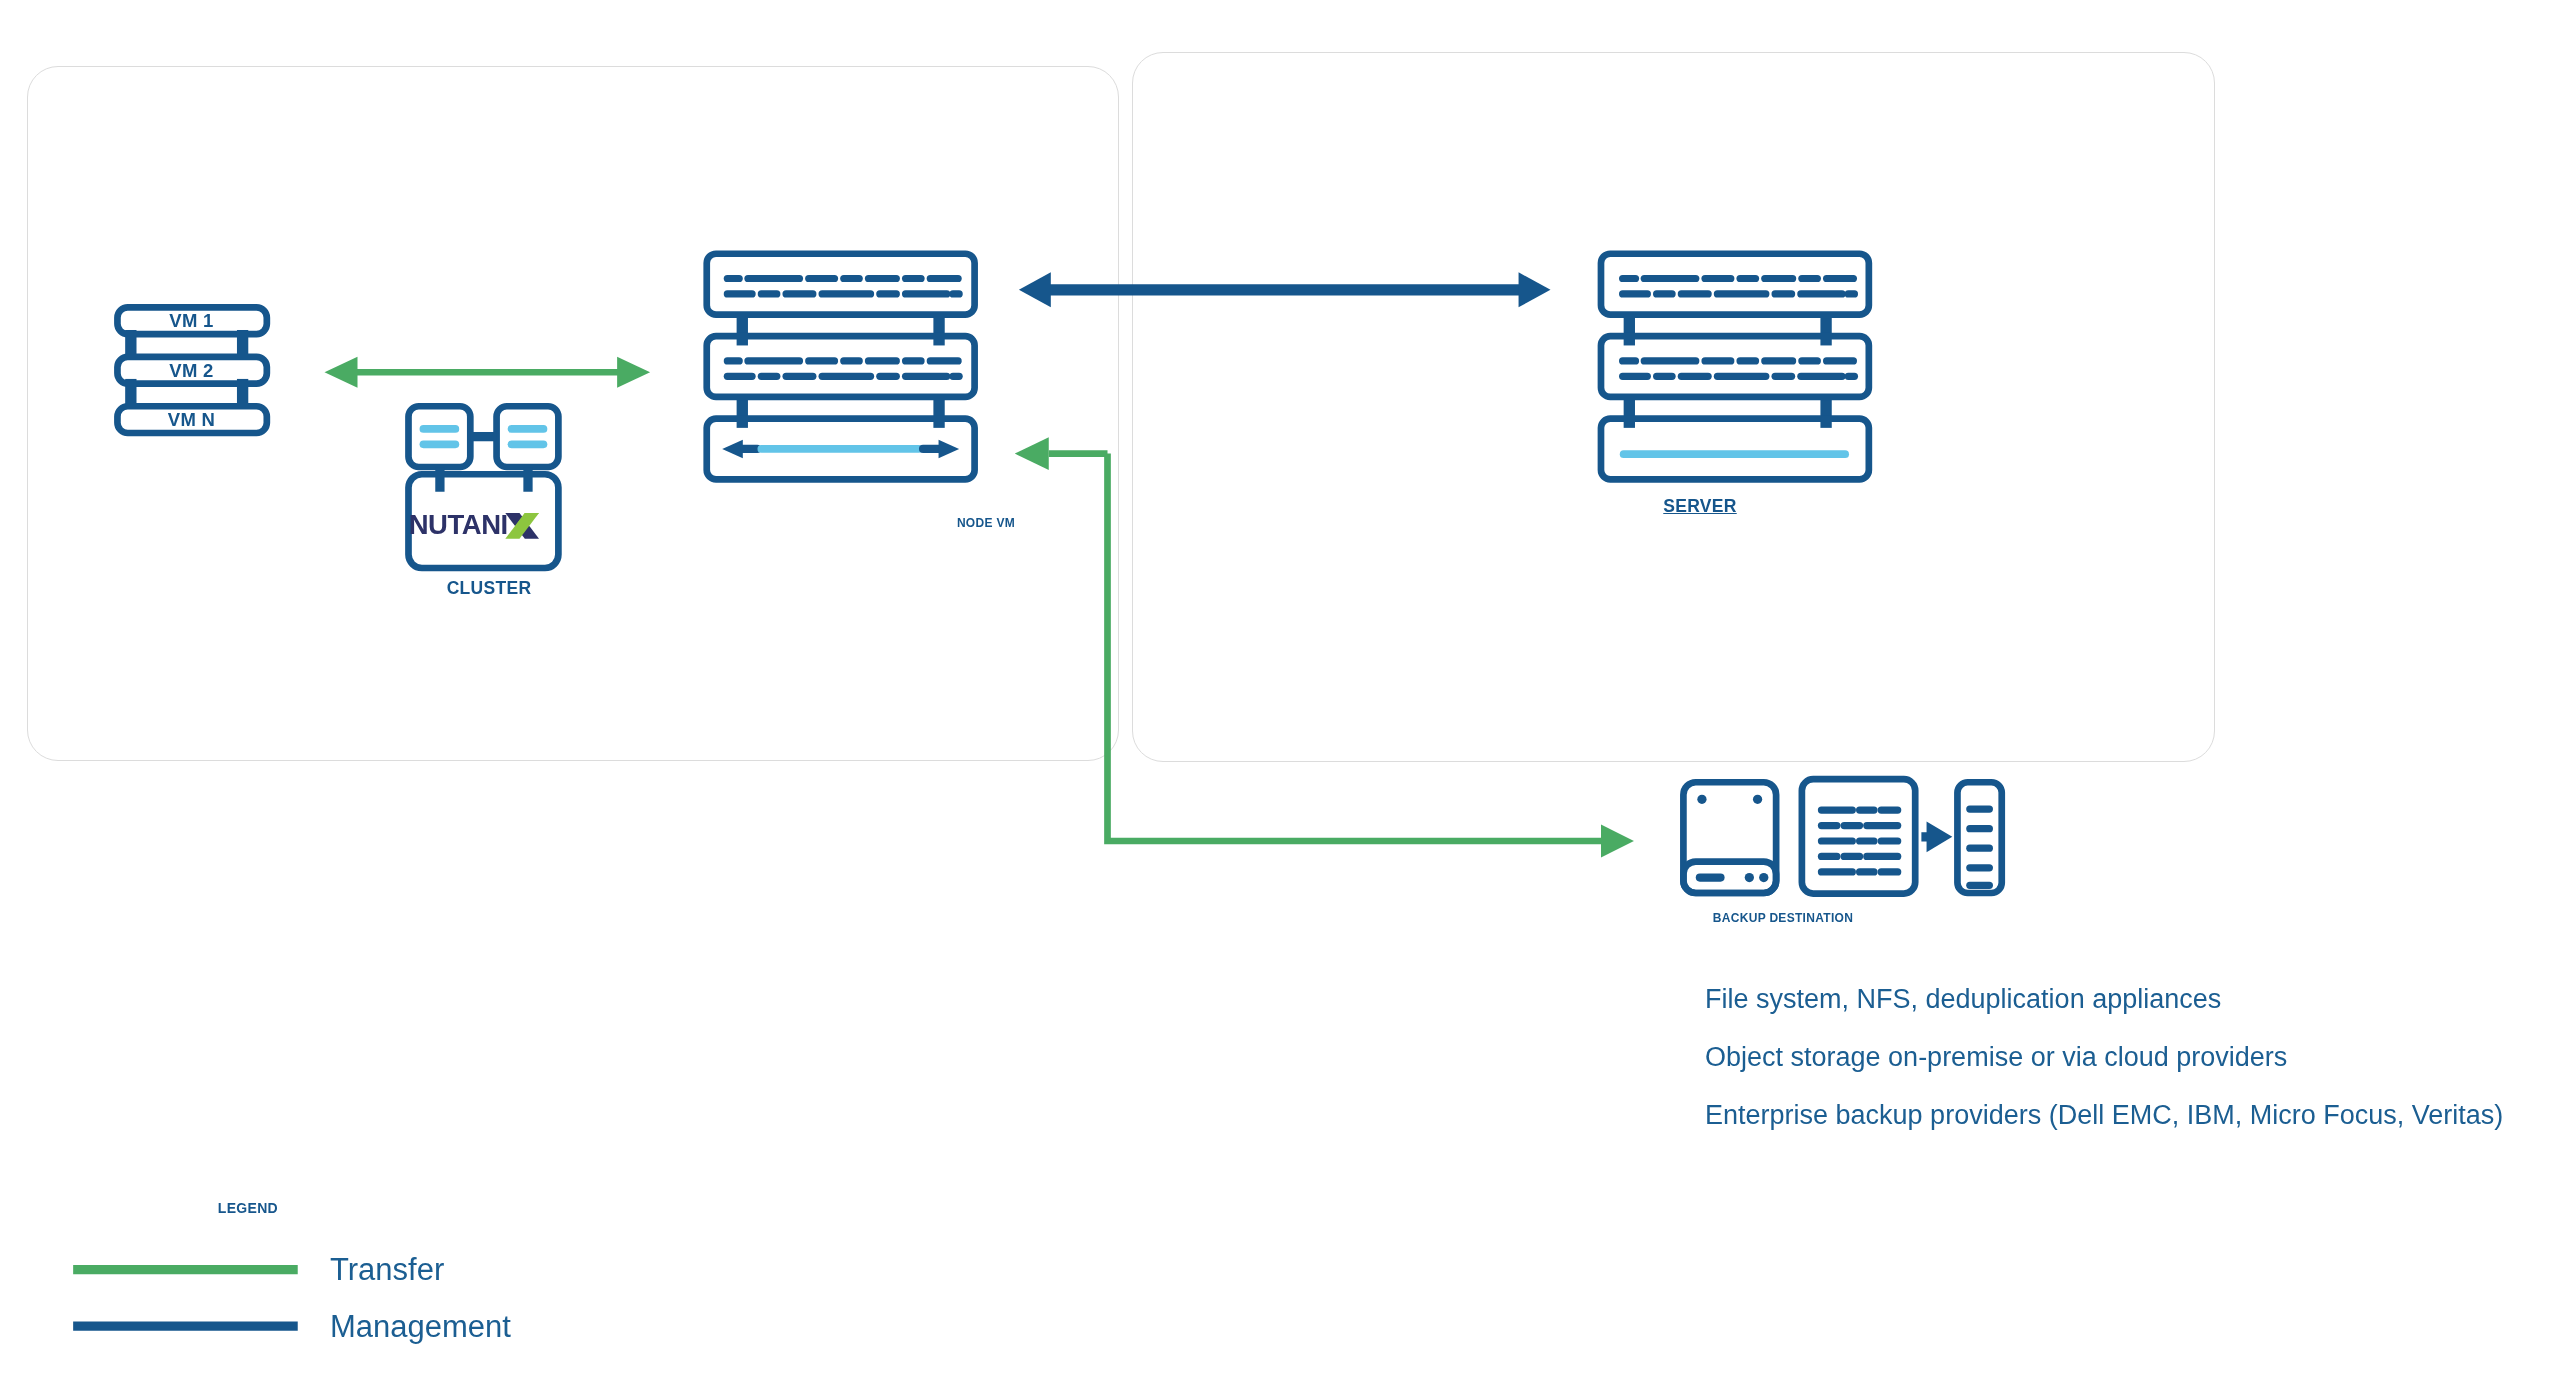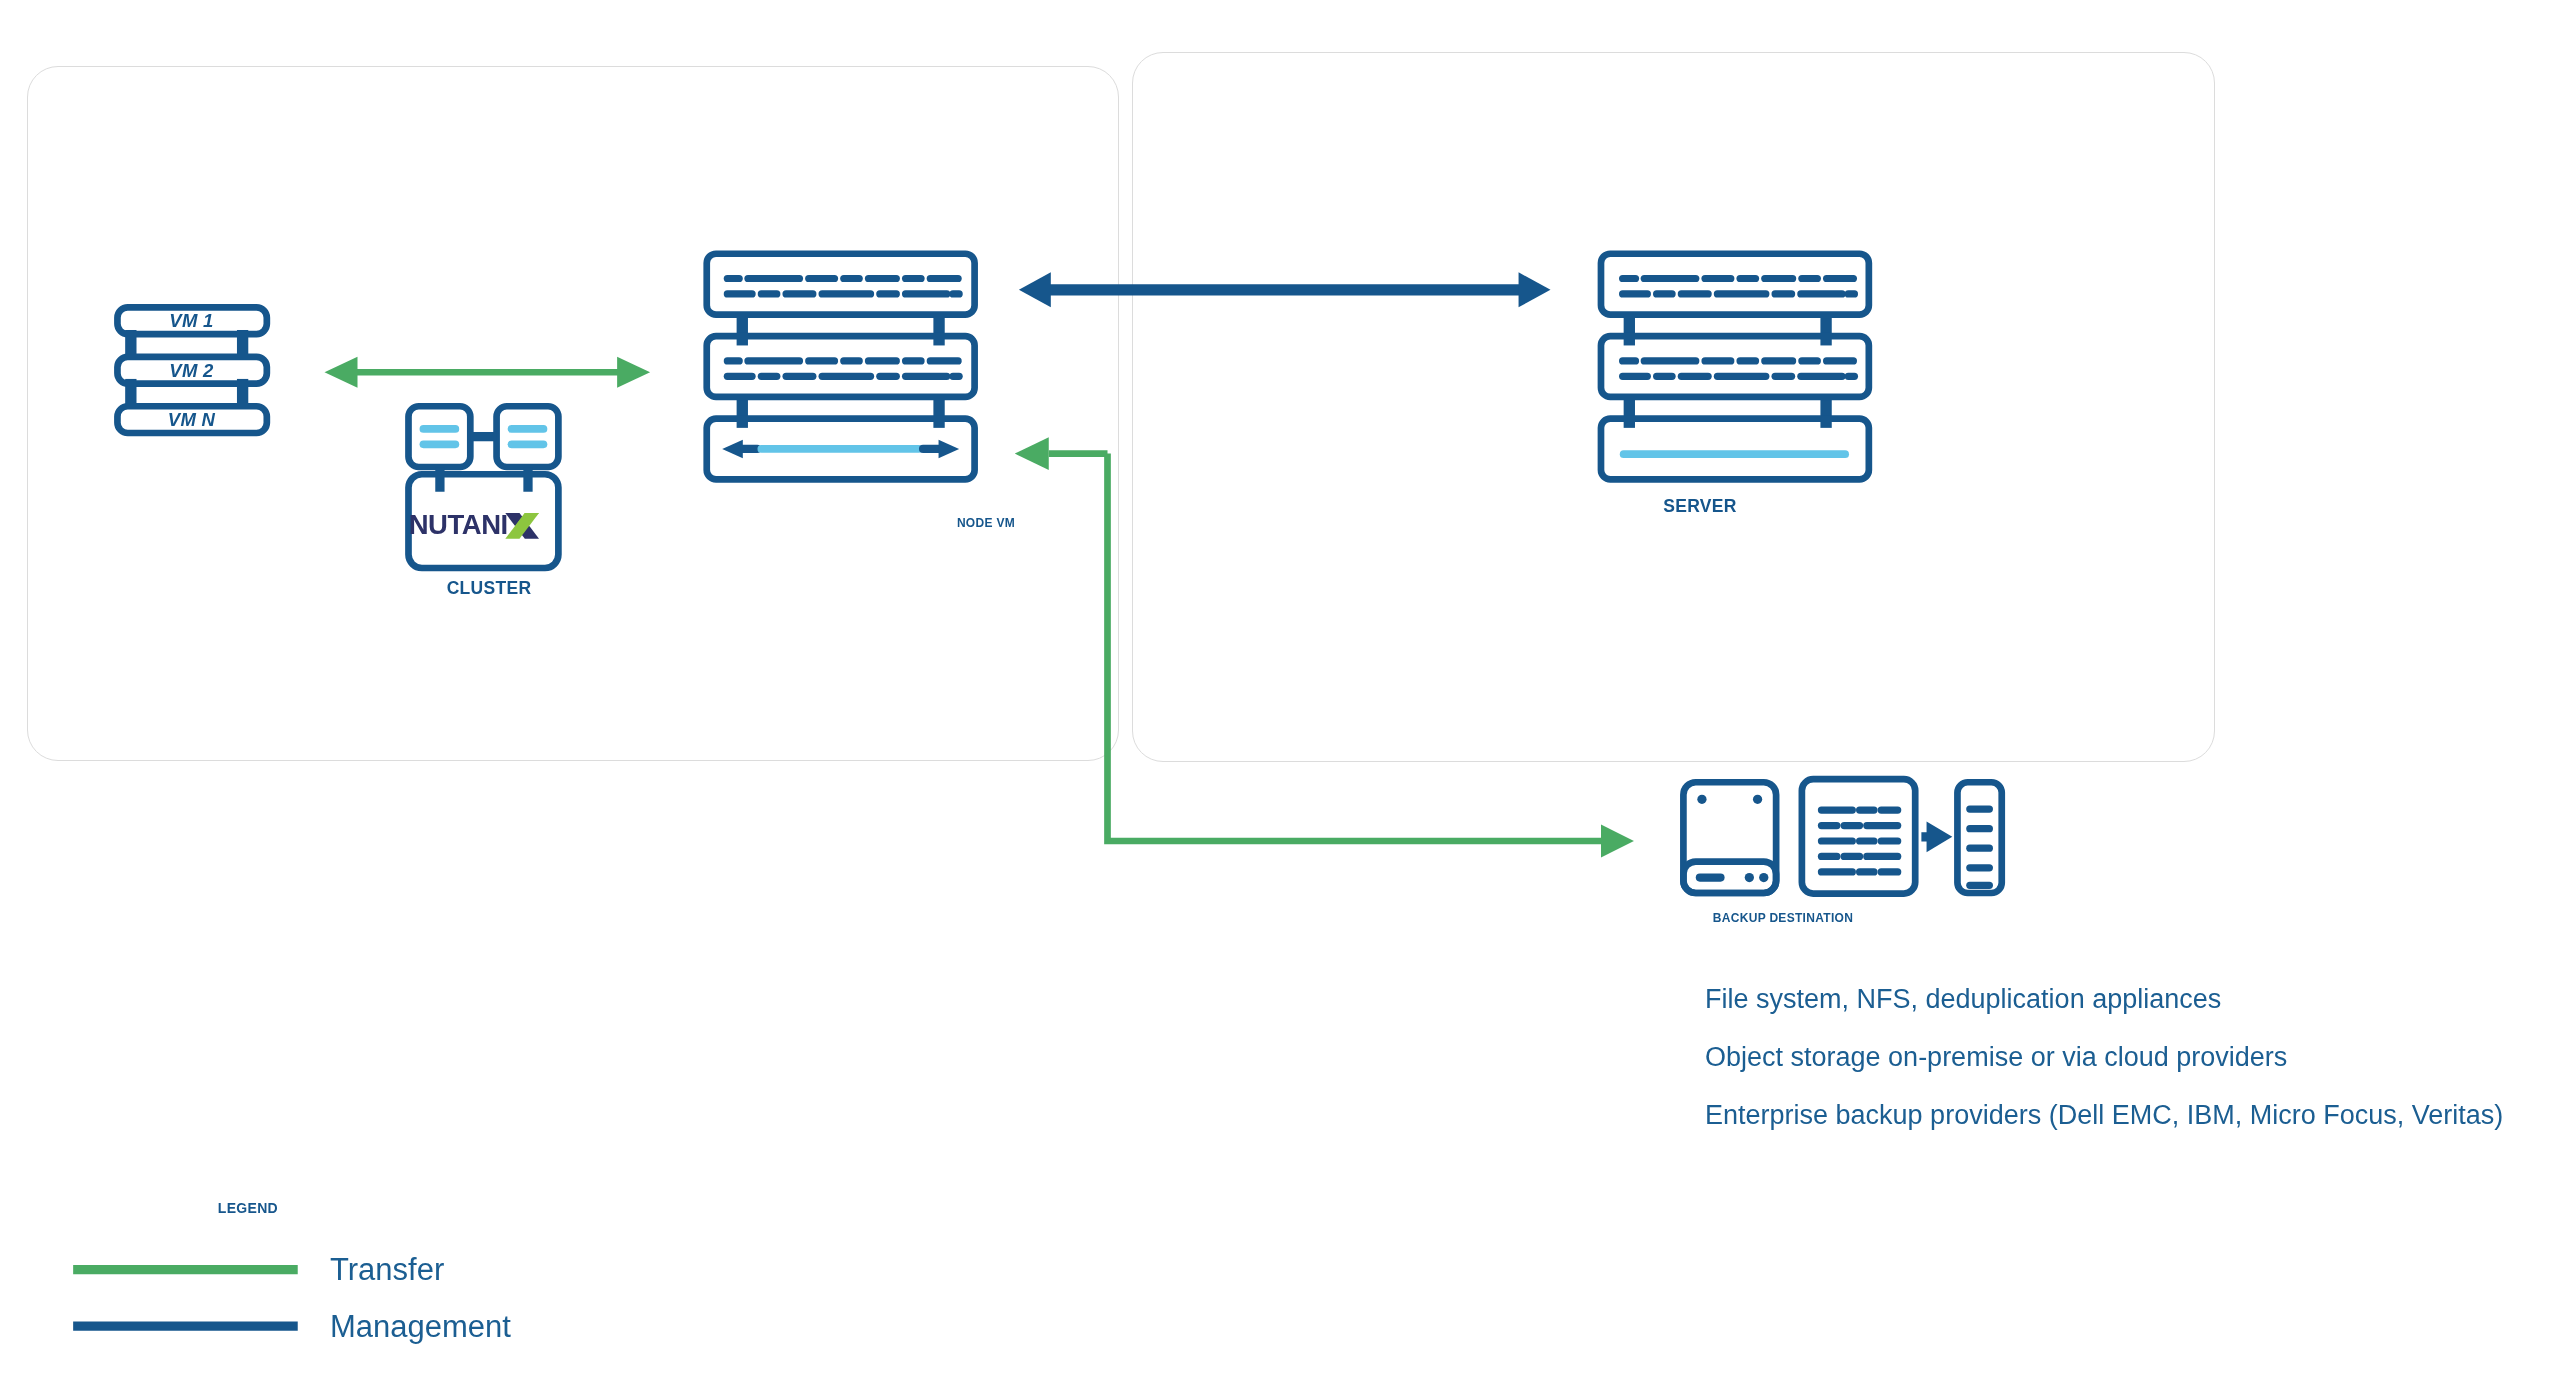--- a/index.html
+++ b/index.html
@@ -15,29 +15,28 @@
   }
   #panel-left{left:27px;top:66px;width:1090px;height:693px;}
   #panel-right{left:1132px;top:52px;width:1081px;height:708px;}
 
   .caption{
     position:absolute;color:#16568c;font-weight:bold;letter-spacing:0.3px;
     white-space:nowrap;text-align:center;
   }
   #cap-cluster{left:350px;top:578px;width:278px;font-size:17.5px;}
   #cap-nodevm{left:665px;top:516px;width:350px;font-size:12px;text-align:right;}
-  #cap-server{left:1525px;top:496px;width:350px;font-size:17.5px;}
+  #cap-server{left:1525px;top:496px;width:350px;font-size:17.5px;text-decoration:underline;}
   #cap-backup{left:1577px;top:911px;width:412px;font-size:12px;}
   #cap-legend{left:72px;top:1200px;width:206px;font-size:14px;text-align:right;}
 
   .vmlabel{
     position:absolute;color:#16568c;font-weight:bold;font-size:18.5px;
     width:100%;text-align:center;top:50%;transform:translateY(-50%);
     letter-spacing:0.3px;
-    font-style:italic;
   }
 
   .bodytext{
     position:absolute;color:#1b5e92;font-size:27px;white-space:nowrap;
     font-family:"Liberation Sans", sans-serif;font-weight:300;
   }
   .legendtext{
     position:absolute;color:#1b5e92;font-size:31px;white-space:nowrap;
     font-weight:300;
   }

